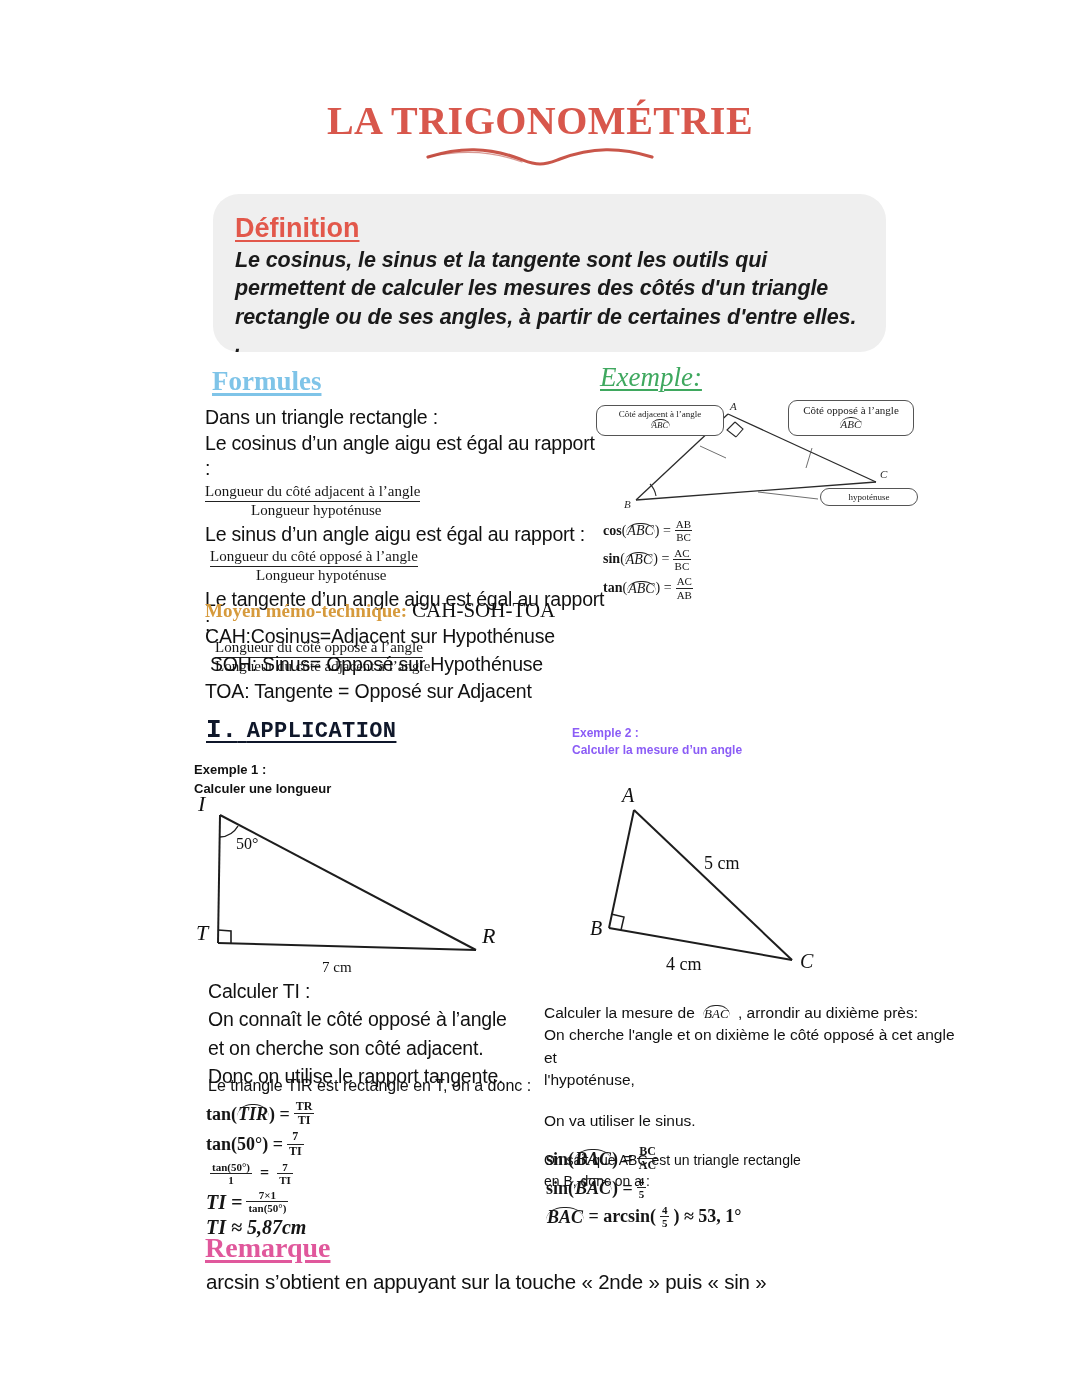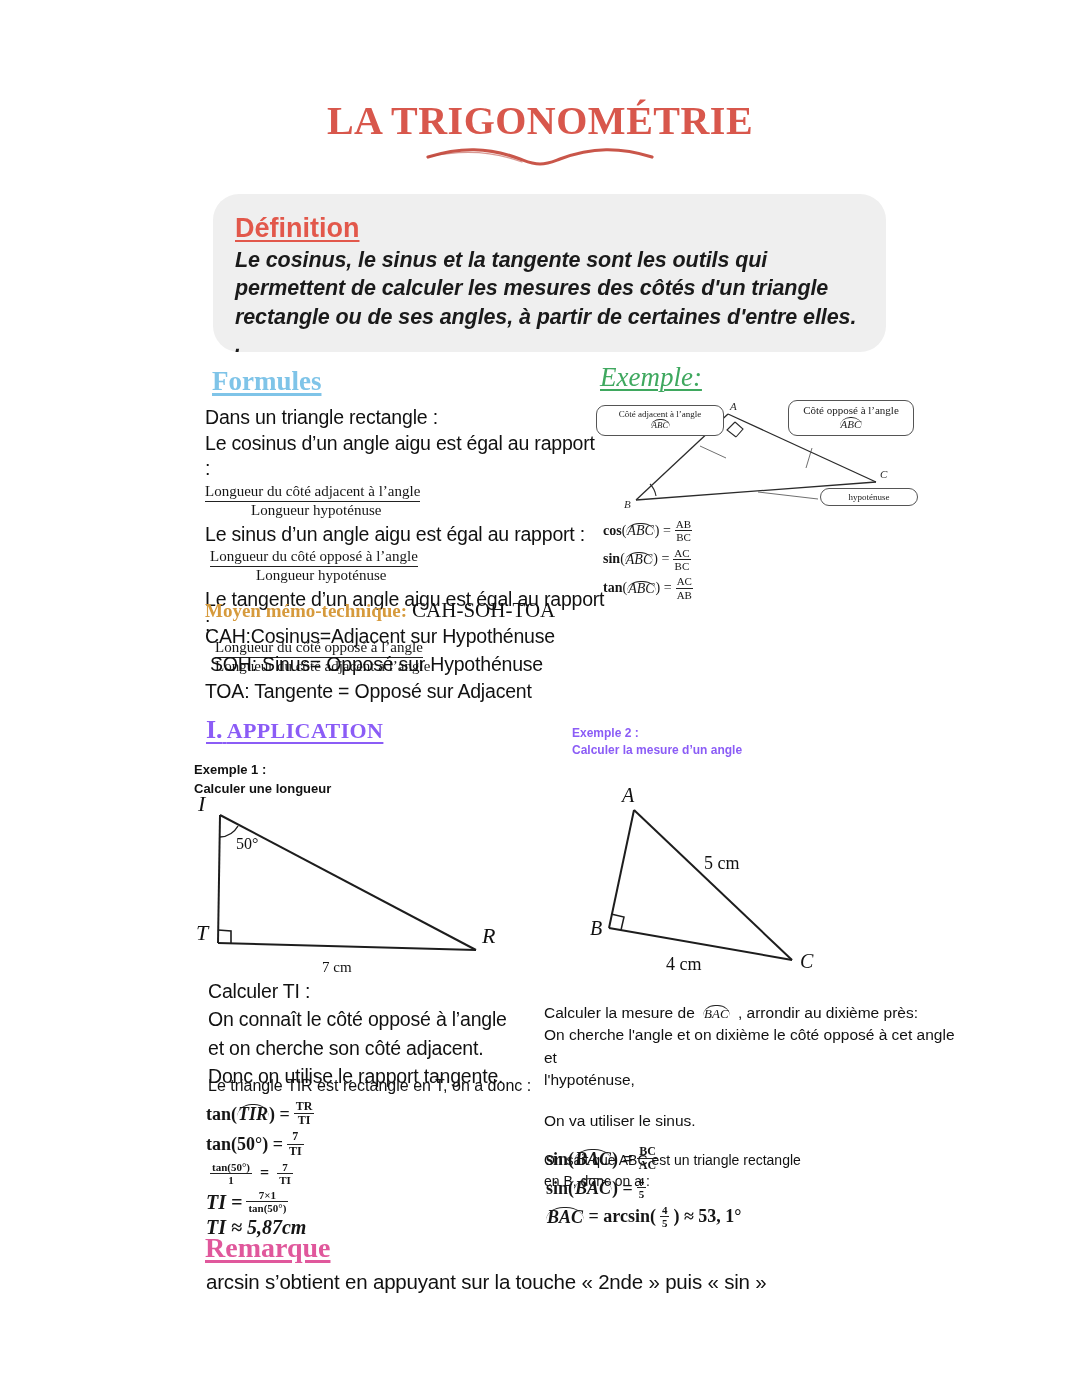--- a/index.html
+++ b/index.html
@@ -195,22 +195,22 @@
     color: #111;
     letter-spacing: -0.2px;
   }
   .mnemo-exp.pad { padding-left: 5px; }
 
   
   #application-heading {
     position: absolute;
     top: 715px;
     left: 206px;
-    font-family: Liberation Serif, serif;
-    color: #8b5cf6;
+    font-family: Liberation Mono, monospace;
+    color: #0f172a;
     text-decoration: underline;
     text-underline-offset: 4px;
     text-decoration-thickness: 2px;
   }
   #application-heading .roman {
     font-size: 26px;
     font-weight: bold;
   }
   #application-heading .word {
     font-size: 22px;

